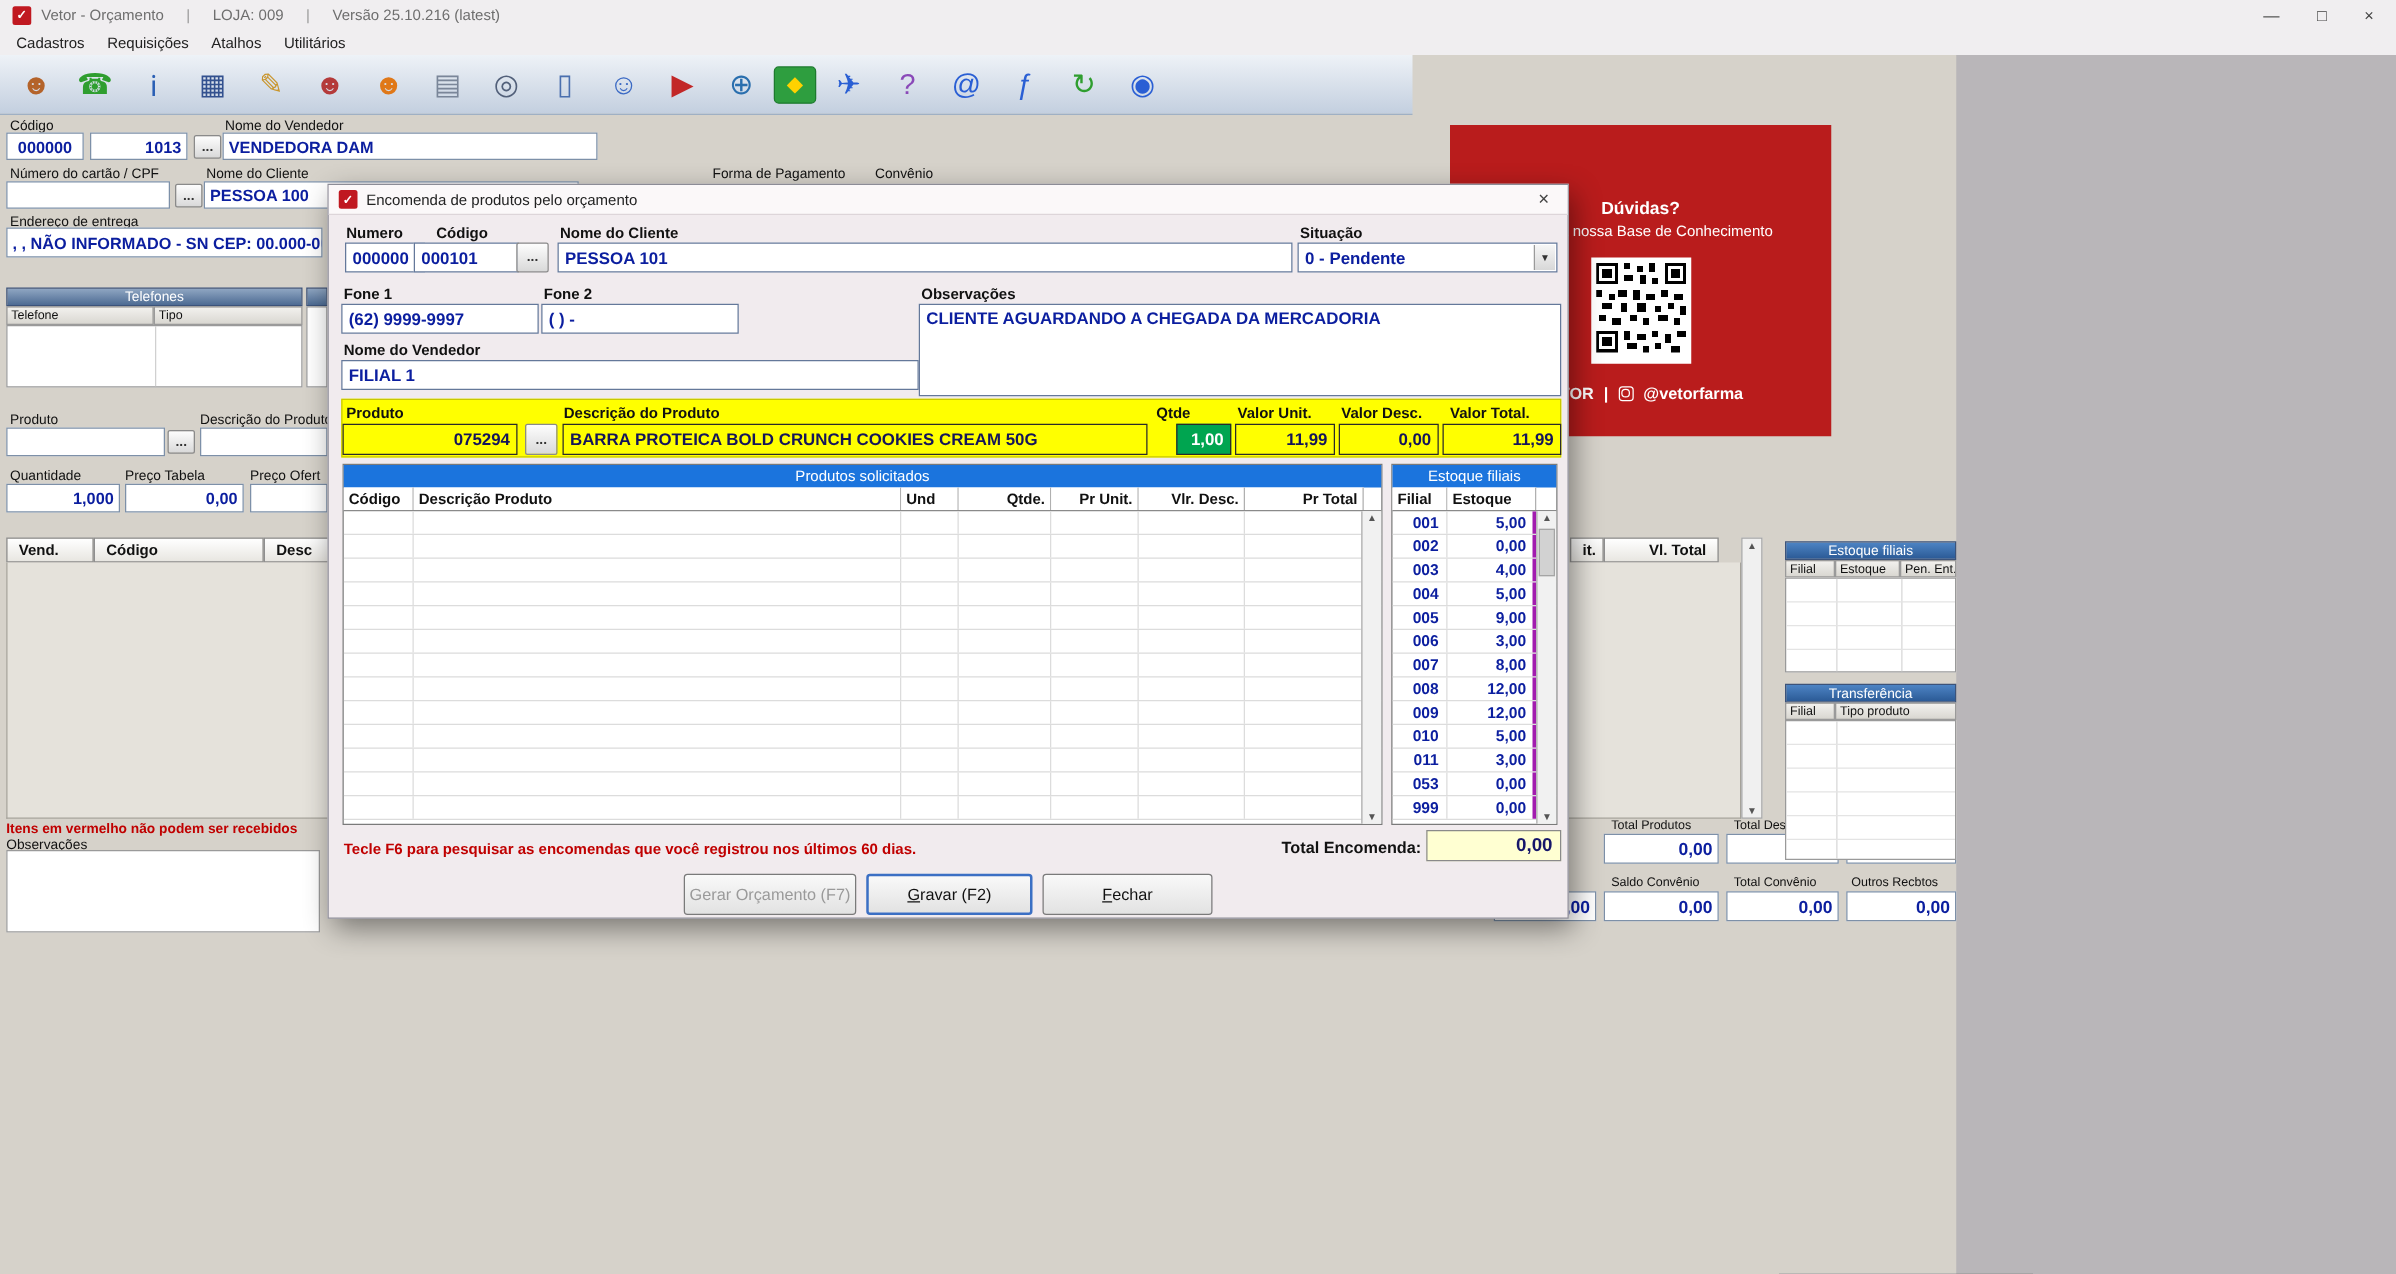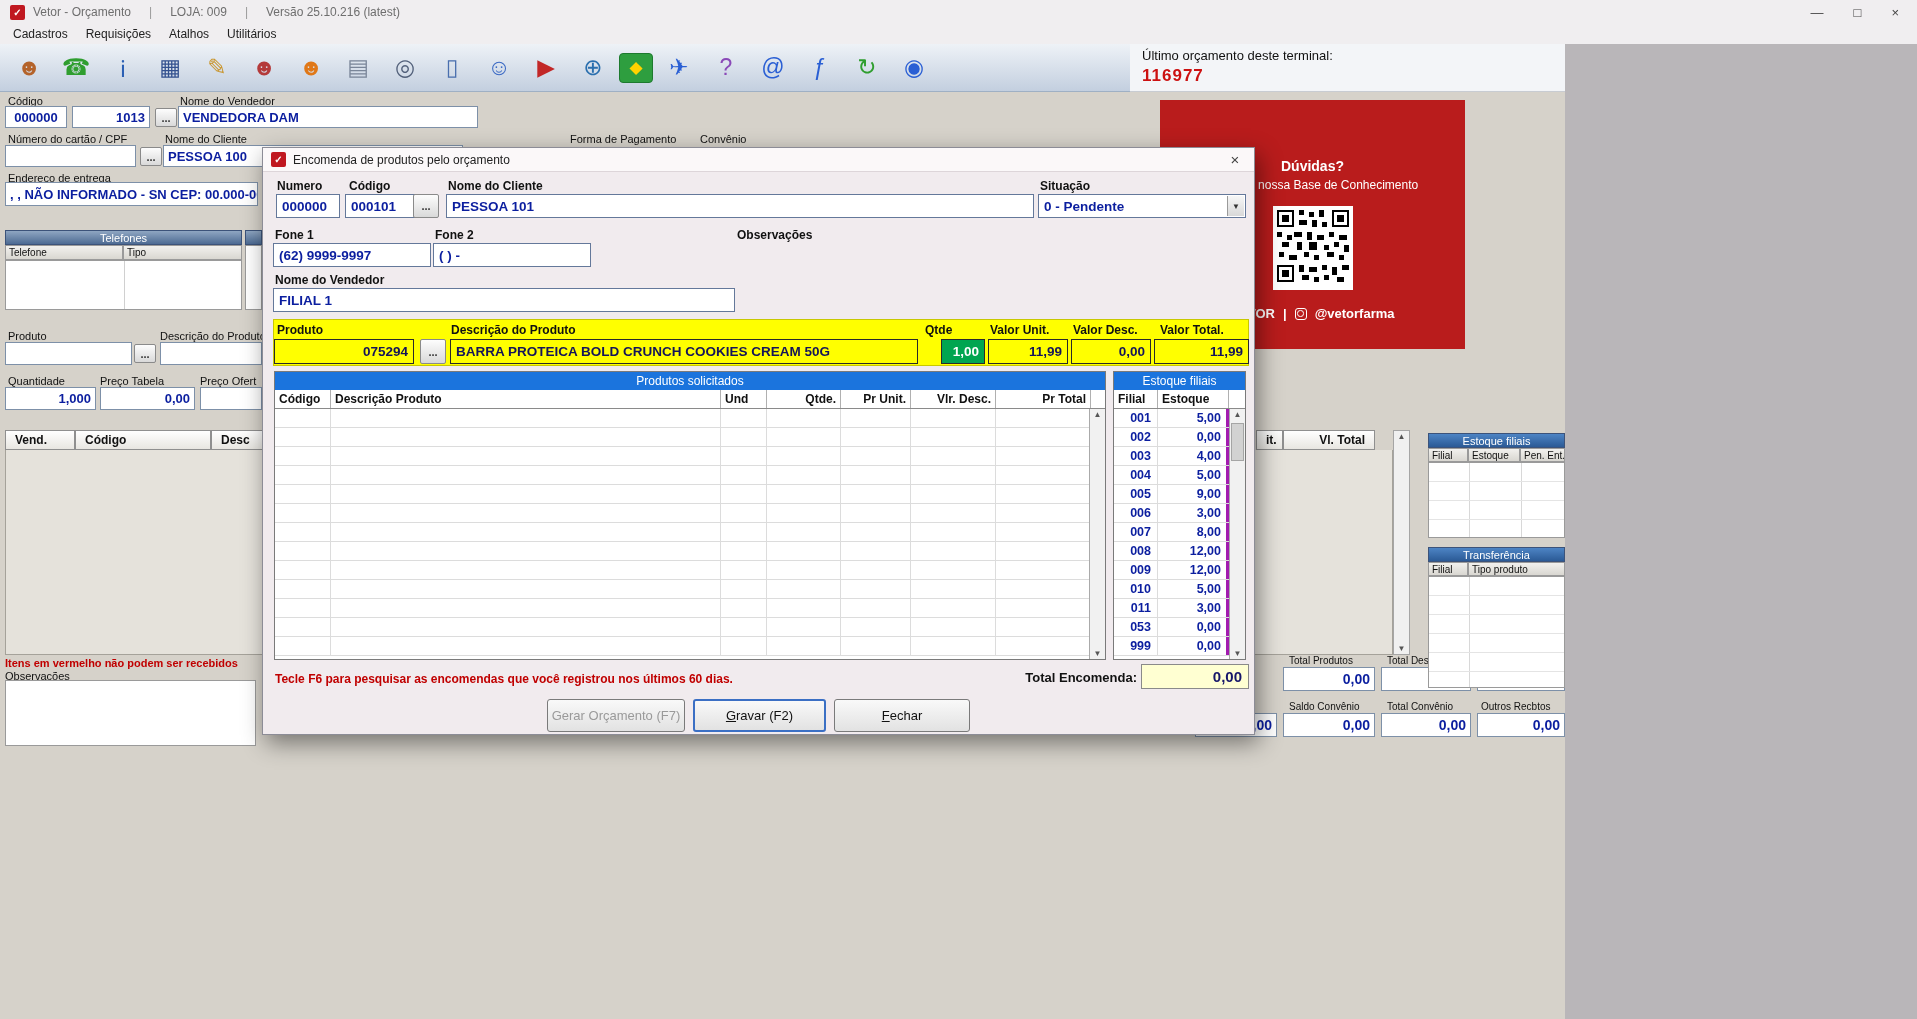--- a/index.html
+++ b/index.html
@@ -176,24 +176,20 @@
           <span style="color: rgb(42, 95, 212);">ƒ</span>
         </div>
         <div class="tb-icon">
           <span style="color: rgb(47, 158, 47);">↻</span>
         </div>
         <div class="tb-icon">
           <span style="color: rgb(42, 95, 212);">◉</span>
         </div>
       </div>
 
-    <div class="header-right">
-      <div class="lbl">Último orçamento deste terminal:</div>
-      <div class="val">116977</div>
-    </div>
 
     <span class="label" style="left:8px;top:51px">Código</span>
     <div class="field center" style="left:5px;top:62px;width:62px;height:22px">000000</div>
     <span class="label" style="left:74px;top:61px">Vendedor</span>
     <div class="field right" style="left:72px;top:62px;width:78px;height:22px">1013</div>
     <div class="dots-btn" style="left:155px;top:64px;width:22px;height:19px">...</div>
     <span class="label" style="left:180px;top:51px">Nome do Vendedor</span>
     <div class="field" style="left:178px;top:62px;width:300px;height:22px">VENDEDORA DAM</div>
 
     <span class="label" style="left:8px;top:89px">Número do cartão / CPF</span>
@@ -348,35 +344,36 @@
   <div class="dialog">
     <div class="dlg-title">
       <span class="app-icon">✓</span>
       <span class="txt">Encomenda de produtos pelo orçamento</span>
       <span class="dlg-close">×</span>
     </div>
 
     <span class="dlg-label" style="left:14px;top:31px">Numero</span>
     <div class="dlg-field" style="left:13px;top:46px;width:64px;height:24px">000000</div>
     <span class="dlg-label" style="left:86px;top:31px">Código</span>
-    <div class="dlg-field" style="left:82px;top:46px;width:84px;height:24px">000101</div>
+    <div class="dlg-field" style="left:68px;top:46px;width:84px;height:24px">000101</div>
     <div class="dots-btn" style="left:150px;top:46px;width:26px;height:24px">...</div>
     <span class="dlg-label" style="left:185px;top:31px">Nome do Cliente</span>
     <div class="dlg-field" style="left:183px;top:46px;width:588px;height:24px">PESSOA 101</div>
     <span class="dlg-label" style="left:777px;top:31px">Situação</span>
     <div class="dlg-field" style="left:775px;top:46px;width:208px;height:24px">
       <span>0 - Pendente</span>
       <span class="dd-btn">▼</span>
     </div>
 
     <span class="dlg-label" style="left:12px;top:80px">Fone 1</span>
     <div class="dlg-field" style="left:10px;top:95px;width:158px;height:24px">(62) 9999-9997</div>
     <span class="dlg-label" style="left:172px;top:80px">Fone 2</span>
     <div class="dlg-field" style="left:170px;top:95px;width:158px;height:24px">( )    -</div>
     <span class="dlg-label" style="left:474px;top:80px">Observações</span>
+    <div class="obs-box" style="left:472px;top:95px;width:514px;height:74px">CLIENTE AGUARDANDO A CHEGADA DA MERCADORIA</div>
 
     <span class="dlg-label" style="left:12px;top:125px">Nome do Vendedor</span>
     <div class="dlg-field" style="left:10px;top:140px;width:462px;height:24px">FILIAL 1</div>
 
     <div class="y-strip"></div>
     <span class="y-label" style="left:14px;top:175px">Produto</span>
     <span class="y-label" style="left:188px;top:175px">Descrição do Produto</span>
     <span class="y-label" style="left:662px;top:175px">Qtde</span>
     <span class="y-label" style="left:727px;top:175px">Valor Unit.</span>
     <span class="y-label" style="left:810px;top:175px">Valor Desc.</span>

